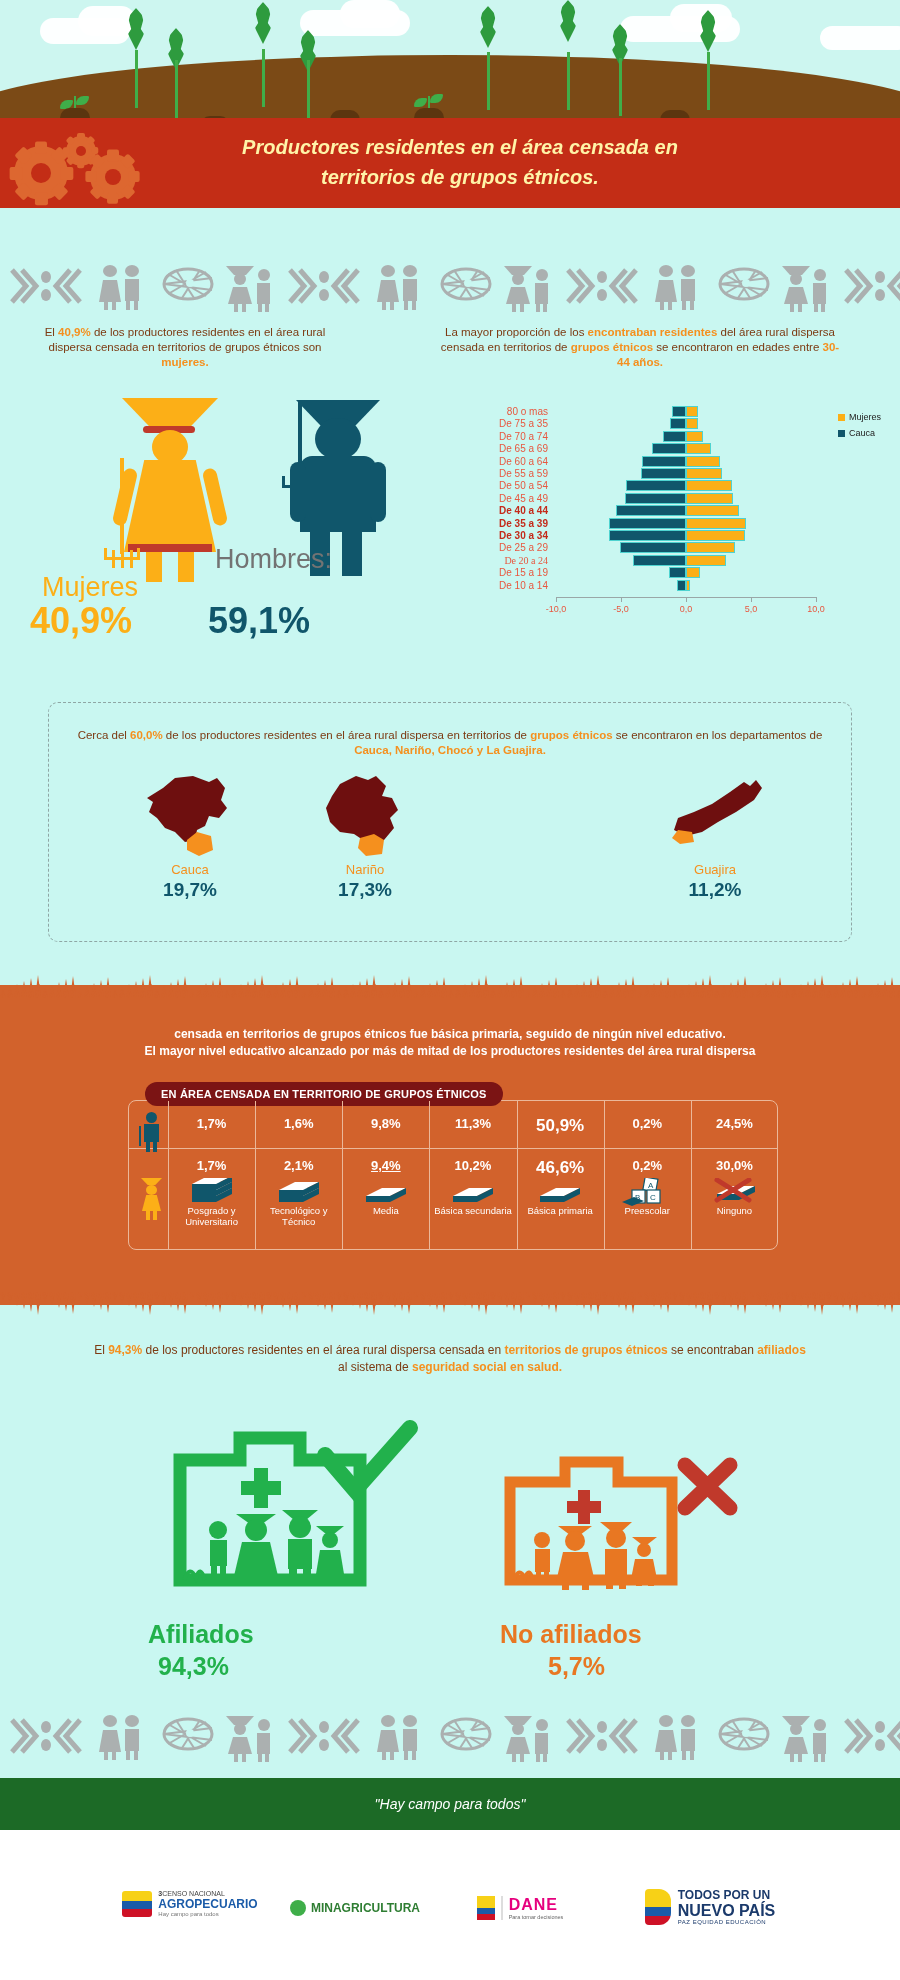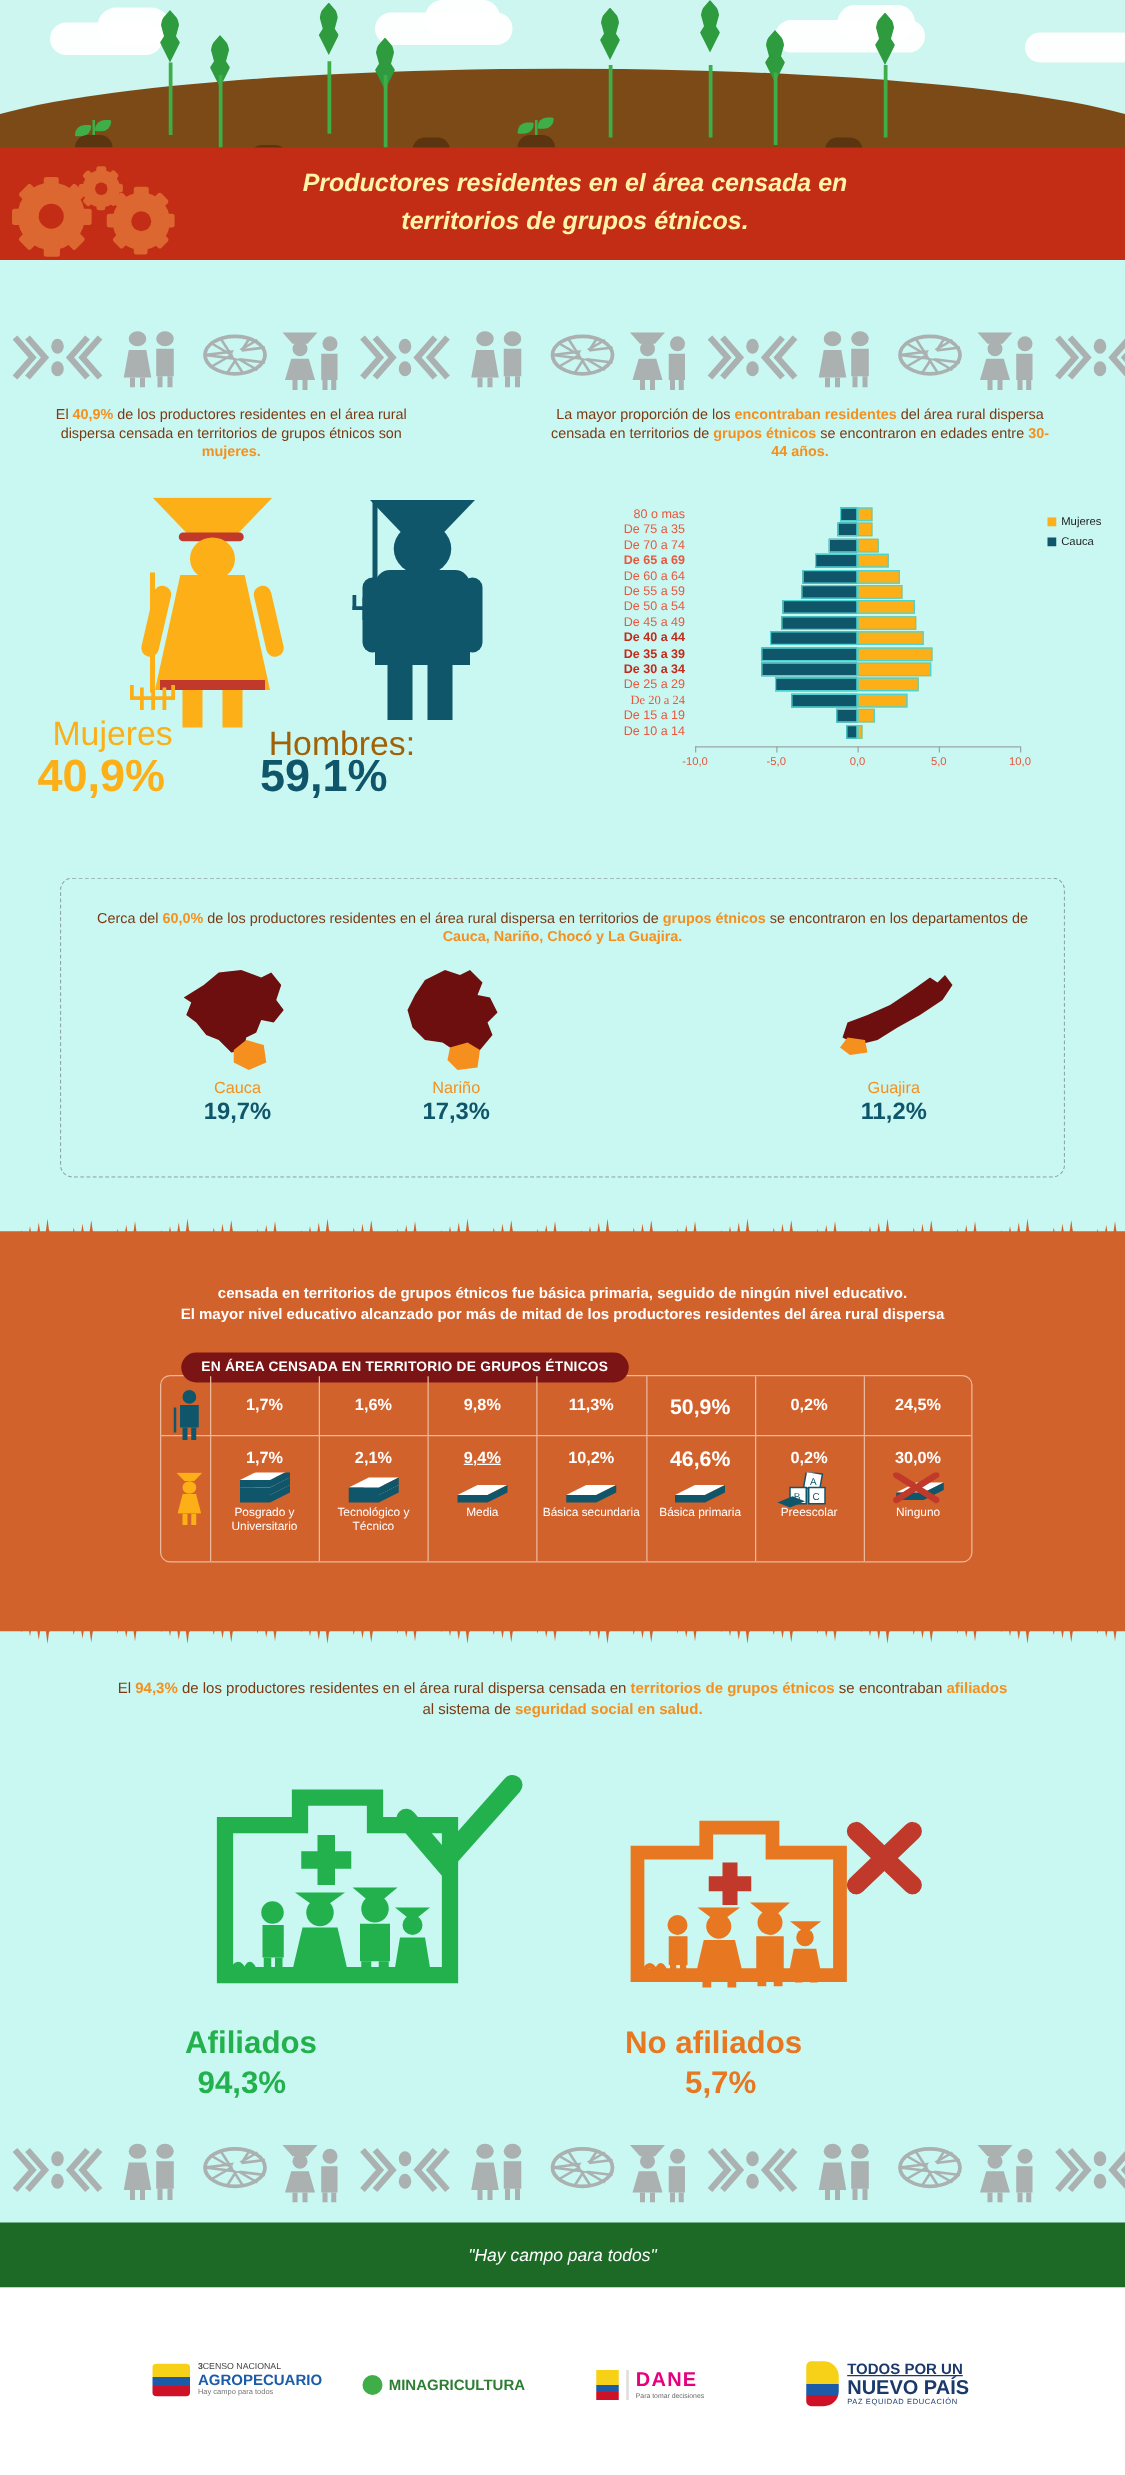--- a/index.html
+++ b/index.html
@@ -381,38 +381,38 @@
       <div class="handle" style="left:18px;top:0;height:82px;"></div>
       <div class="head" style="left:2px;top:76px;width:36px;height:12px;"></div>
       <div class="tine" style="left:10px;top:78px;height:18px;"></div>
       <div class="tine" style="left:19px;top:78px;height:18px;"></div>
       <div class="tine" style="left:28px;top:78px;height:18px;"></div>
     </div>
   </div>
 
   <div class="biglabel" style="left:42px;top:572px;color:#FCAF17;">Mujeres</div>
   <div class="bignum" style="left:30px;top:600px;color:#FCAF17;">40,9%</div>
-  <div class="biglabel" style="left:215px;top:580px;color:#a16207;">Hombres:</div>
+  <div class="biglabel" style="left:215px;top:544px;color:#737373;">Hombres:</div>
   <div class="bignum" style="left:208px;top:600px;color:#10566B;">59,1%</div>
 
   <div class="para" style="left:440px;top:325px;width:400px;">
     <span>La mayor proporción de los </span><span class="hl">encontraban residentes</span><span> del área rural dispersa censada en territorios de </span><span class="hl">grupos étnicos</span><span> se encontraron en edades entre </span><span class="hl">30-44 años.</span>
   </div>
 
   <div class="pyr" id="pyramid" style="left:470px;top:400px;width:400px;height:240px;">
       <div class="pyr-label" style="left: 0px; top: 6px; width: 78px;">80 o mas</div>
       <div class="bar-m" style="left: 201.7px; top: 6px; width: 14.3px;"></div>
       <div class="bar-f" style="left: 216px; top: 6px; width: 11.7px;"></div>
       <div class="pyr-label" style="left: 0px; top: 18.4px; width: 78px;">De 75 a 35</div>
       <div class="bar-m" style="left: 200.4px; top: 18.4px; width: 15.6px;"></div>
       <div class="bar-f" style="left: 216px; top: 18.4px; width: 11.7px;"></div>
       <div class="pyr-label" style="left: 0px; top: 30.8px; width: 78px;">De 70 a 74</div>
       <div class="bar-m" style="left: 192.6px; top: 30.8px; width: 23.4px;"></div>
       <div class="bar-f" style="left: 216px; top: 30.8px; width: 16.9px;"></div>
-      <div class="pyr-label" style="left: 0px; top: 43.2px; width: 78px; font-weight: bold;">De 65 a 69</div>
+      <div class="pyr-label" style="left: 0px; top: 43.2px; width: 78px;">De 65 a 69</div>
       <div class="bar-m" style="left: 182.2px; top: 43.2px; width: 33.8px;"></div>
       <div class="bar-f" style="left: 216px; top: 43.2px; width: 24.7px;"></div>
       <div class="pyr-label" style="left: 0px; top: 55.6px; width: 78px;">De 60 a 64</div>
       <div class="bar-m" style="left: 171.8px; top: 55.6px; width: 44.2px;"></div>
       <div class="bar-f" style="left: 216px; top: 55.6px; width: 33.8px;"></div>
       <div class="pyr-label" style="left: 0px; top: 68px; width: 78px;">De 55 a 59</div>
       <div class="bar-m" style="left: 170.5px; top: 68px; width: 45.5px;"></div>
       <div class="bar-f" style="left: 216px; top: 68px; width: 36.4px;"></div>
       <div class="pyr-label" style="left: 0px; top: 80.4px; width: 78px;">De 50 a 54</div>
       <div class="bar-m" style="left: 156.2px; top: 80.4px; width: 59.8px;"></div>
@@ -1352,21 +1352,21 @@
         <div style="border-left:2px solid #ddd;padding-left:6px;text-align:left;">
           <div style="font-size:16px;font-weight:bold;color:#E6007E;letter-spacing:1px;">DANE</div>
           <div style="font-size:5.5px;color:#666;">Para tomar decisiones</div>
         </div>
       </div>
     </div>
     <div class="logo" style="left:600px;top:58px;width:220px;">
       <div style="display:flex;align-items:center;gap:7px;justify-content:center;">
         <div style="width:26px;height:36px;background:linear-gradient(180deg,#F7D117 0%,#F7D117 50%,#1B5BA8 50%,#1B5BA8 75%,#CE1126 75%,#CE1126 100%);border-radius:4px 12px 12px 4px;"></div>
         <div style="text-align:left;">
-          <div style="font-size:12px;font-weight:bold;color:#1B3A6B;text-decoration:underline;">TODOS POR UN</div>
+          <div style="font-size:12px;font-weight:bold;color:#1B3A6B;">TODOS POR UN</div>
           <div style="font-size:16px;font-weight:bold;color:#1B3A6B;line-height:17px;">NUEVO PAÍS</div>
           <div style="font-size:6px;color:#1B3A6B;letter-spacing:.5px;">PAZ  EQUIDAD  EDUCACIÓN</div>
         </div>
       </div>
     </div>
   </div>
 
 </div>
 
 </body></html>

